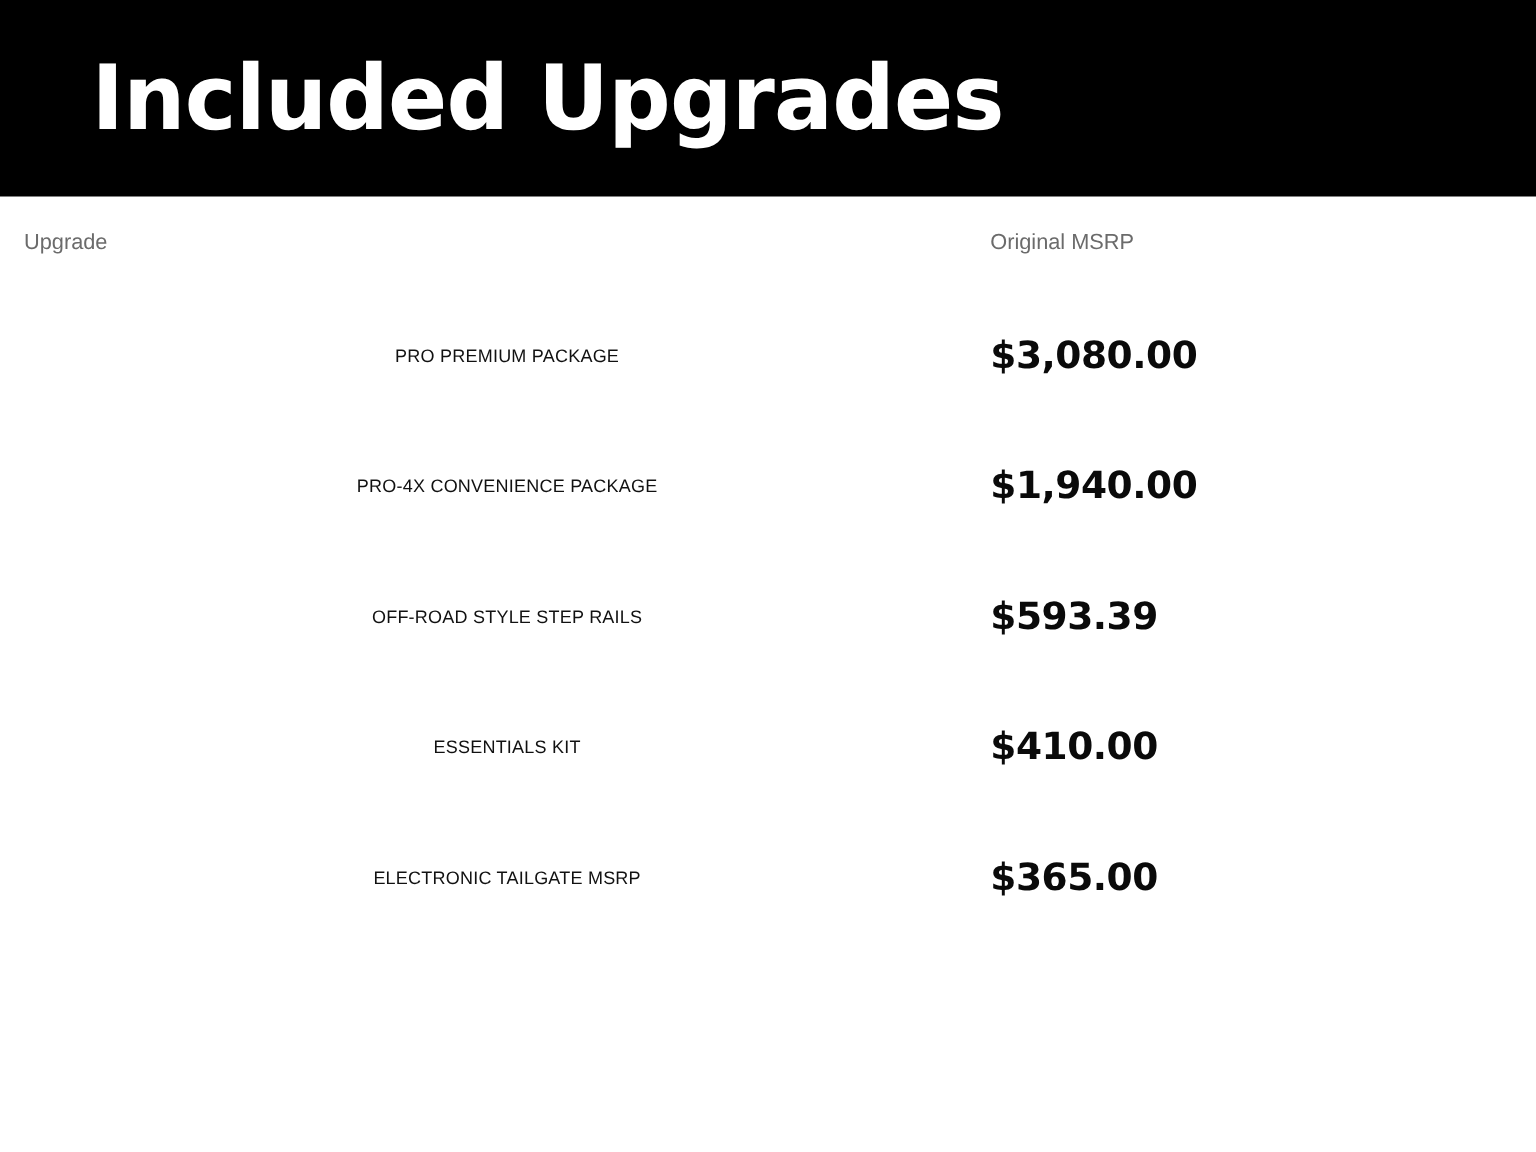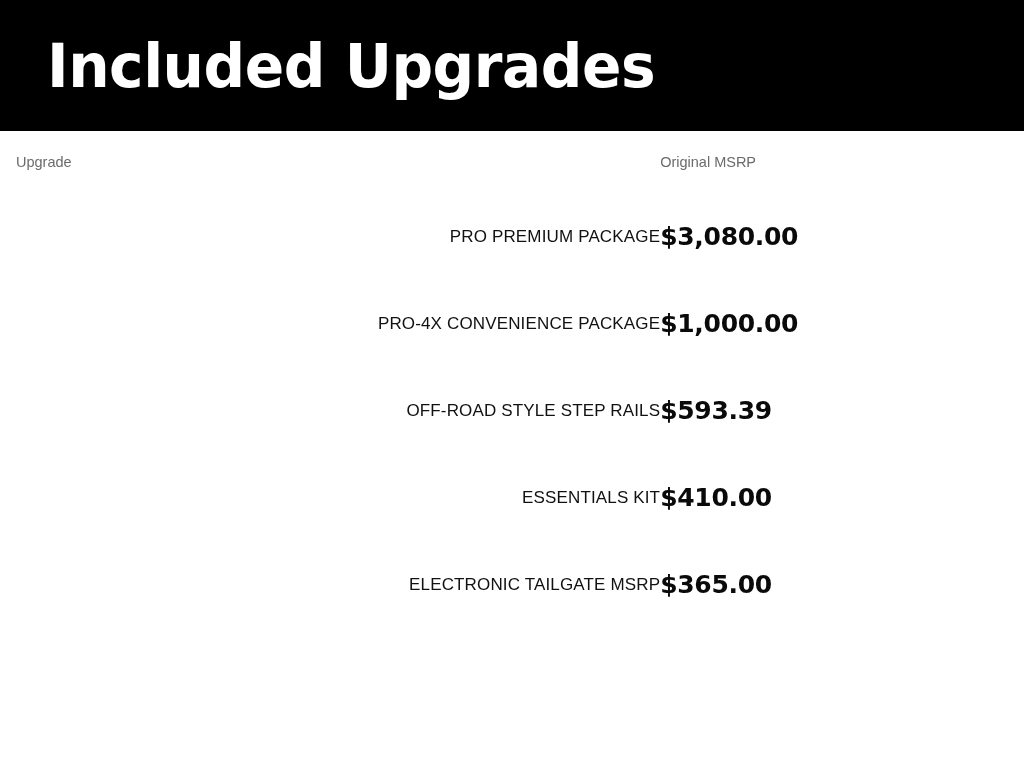--- a/index.html
+++ b/index.html
@@ -25,21 +25,21 @@
   }
 
   
   .header-banner {
     width: 100%;
     height: 131px;
     background: #000000;
     display: flex;
     align-items: center;
     box-sizing: border-box;
-    padding-left: 47px;
+    padding-left: 61px;
   }
   .header-title {
     color: #ffffff;
     font-family: "DejaVu Sans", sans-serif;
     font-size: 60px;
     font-weight: bold;
     letter-spacing: -0.5px;
     line-height: 1;
     margin: 0;
     white-space: nowrap;
@@ -78,25 +78,25 @@
   .col-head.left  { text-align: left; }
   .col-head.right { text-align: left; padding-right: 0; }
 
   .row-cell {
     height: 87px;
     vertical-align: middle;
     padding: 0;
     white-space: nowrap;
   }
   .cell-name {
-    font-size: 17px;
+    font-size: 12px;
     font-weight: normal;
     color: #111111;
     letter-spacing: 0.15px;
-    text-align: right;
+    text-align: center;
   }
   .cell-price {
     font-family: "DejaVu Sans", sans-serif;
     font-size: 25px;
     font-weight: bold;
     color: #0a0a0a;
     text-align: left;
     letter-spacing: -0.3px;
   }
 
@@ -135,21 +135,21 @@
           <th class="col-head right">Original MSRP</th>
         </tr>
       </thead>
       <tbody>
         <tr>
           <td class="row-cell cell-name">PRO PREMIUM PACKAGE</td>
           <td class="row-cell cell-price">$3,080.00</td>
         </tr>
         <tr>
           <td class="row-cell cell-name">PRO-4X CONVENIENCE PACKAGE</td>
-          <td class="row-cell cell-price">$1,000.00</td>
+          <td class="row-cell cell-price">$1,940.00</td>
         </tr>
         <tr>
           <td class="row-cell cell-name">OFF-ROAD STYLE STEP RAILS</td>
           <td class="row-cell cell-price">$593.39</td>
         </tr>
         <tr>
           <td class="row-cell cell-name">ESSENTIALS KIT</td>
           <td class="row-cell cell-price">$410.00</td>
         </tr>
         <tr>

